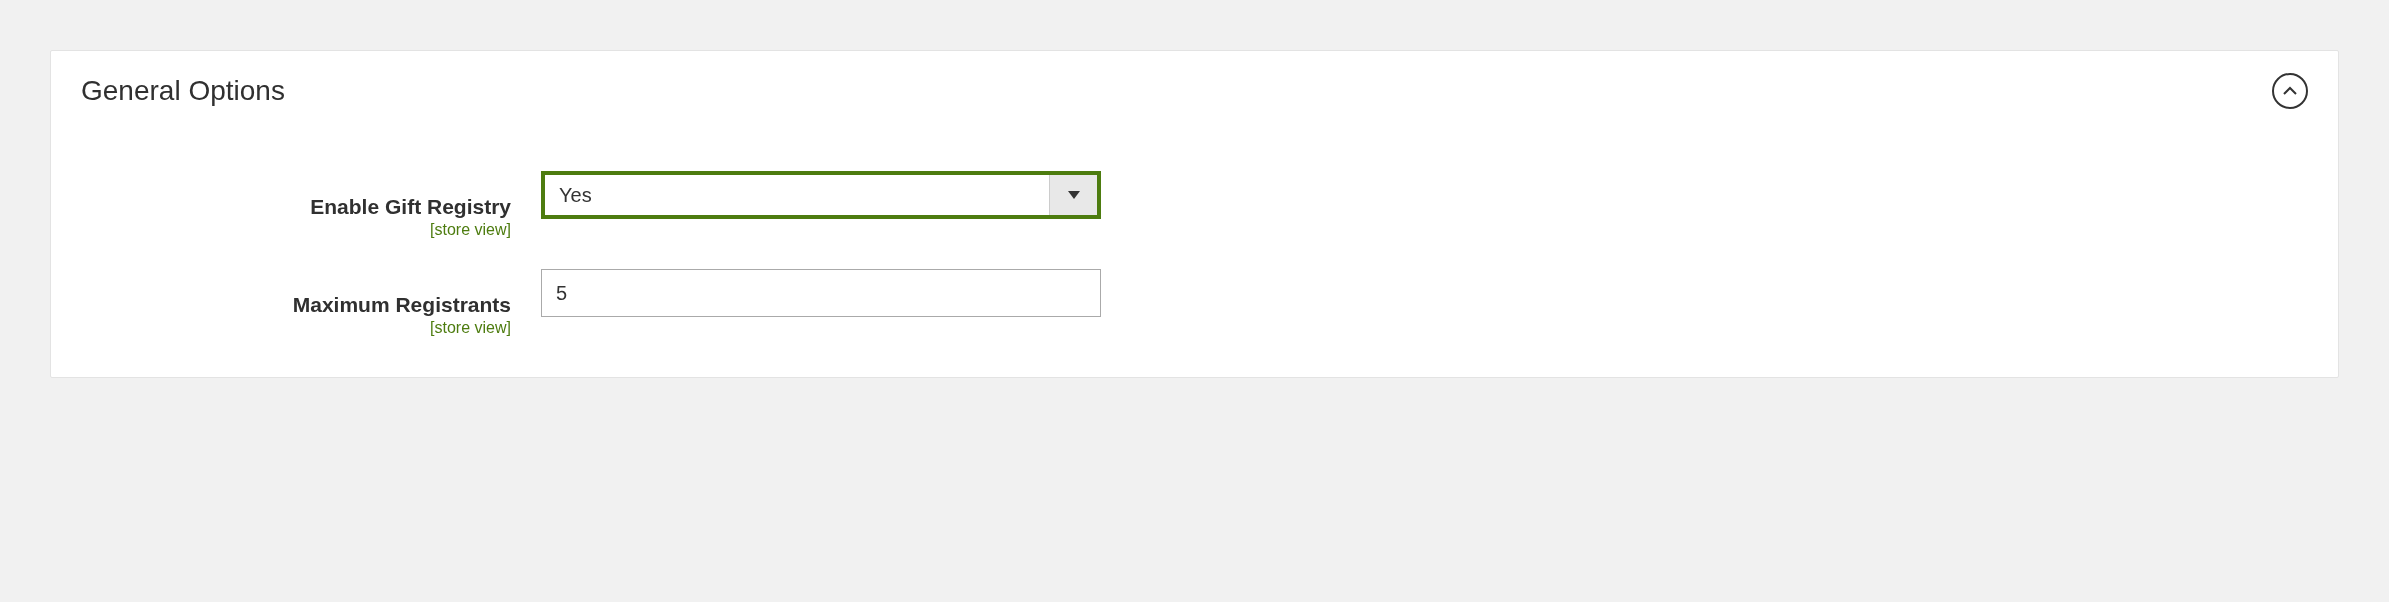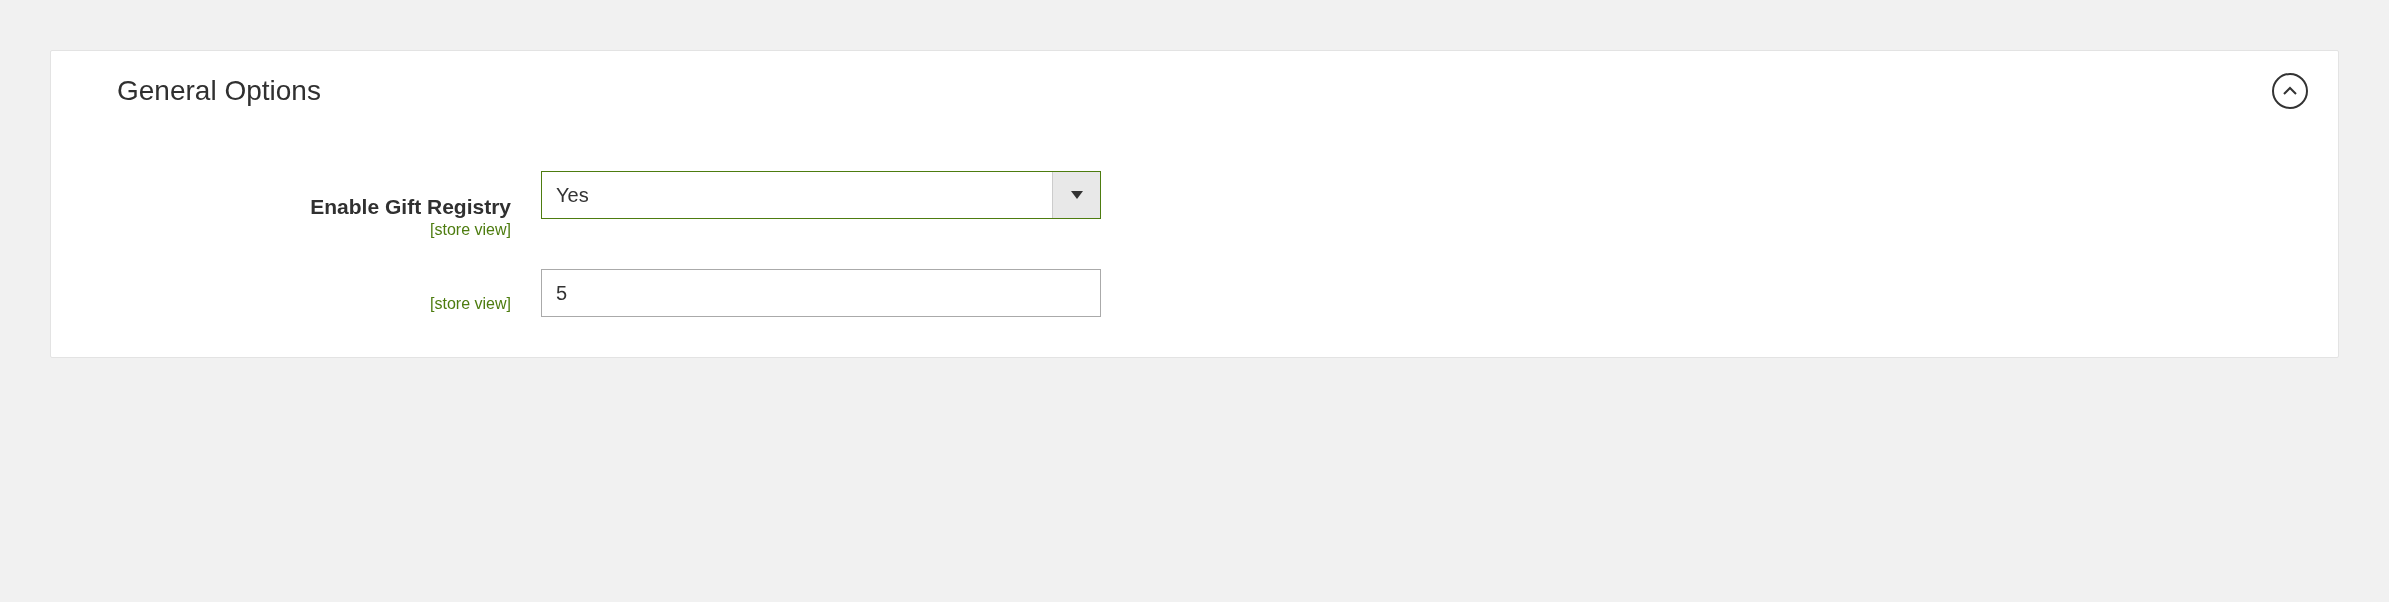--- a/index.html
+++ b/index.html
@@ -27,21 +27,20 @@
       padding: 22px 30px 22px 30px;
       display: flex;
       justify-content: space-between;
       align-items: center;
     }
     
     .panel-title {
       font-size: 28px;
       font-weight: 400;
       color: #303030;
-      margin-left: 36px;
     }
     
     .collapse-toggle {
       width: 36px;
       height: 36px;
       border: 2px solid #333333;
       border-radius: 50%;
       background: transparent;
       cursor: pointer;
       display: flex;
@@ -91,21 +90,21 @@
       margin-top: 2px;
     }
     
     .input-col {
       width: 560px;
     }
     
     .select-wrapper {
       position: relative;
       display: flex;
-      border: 1px solid #4d7c0f;
+      border: 4px solid #4d7c0f;
       height: 48px;
     }
     
     .select-text {
       flex: 1;
       padding: 0 14px;
       font-size: 20px;
       color: #333333;
       display: flex;
       align-items: center;
@@ -166,20 +165,21 @@
             <svg viewBox="0 0 12 8">
               <path d="M0 0 L6 8 L12 0 Z" fill="#333333"></path>
             </svg>
           </div>
         </div>
       </div>
     </div>
 
     <div class="form-row">
       <div class="label-col">
+        <label class="field-label">Maximum Registrants</label>
         <span class="field-scope">[store view]</span>
       </div>
       <div class="input-col">
         <input type="text" class="text-input" value="5" style="">
       </div>
     </div>
 
   </div>
 </div>
 

